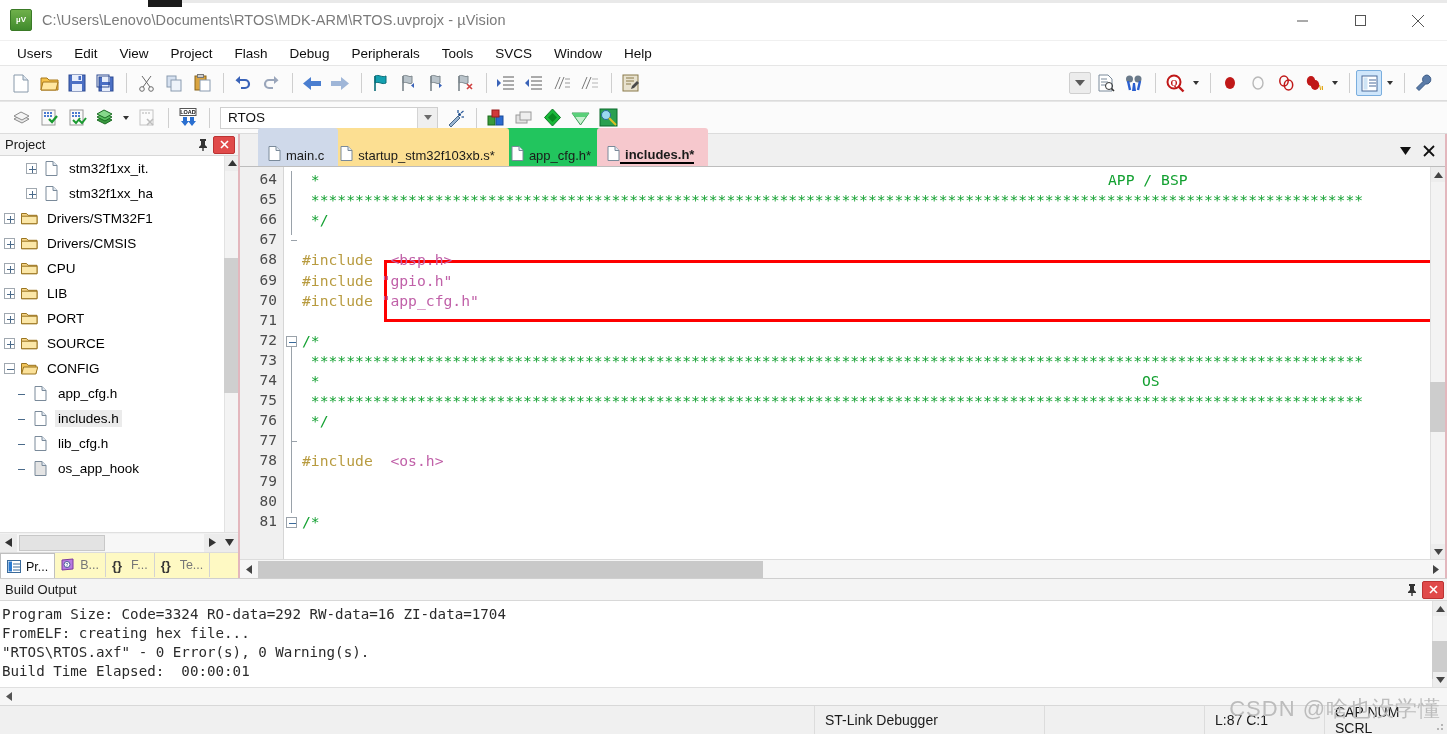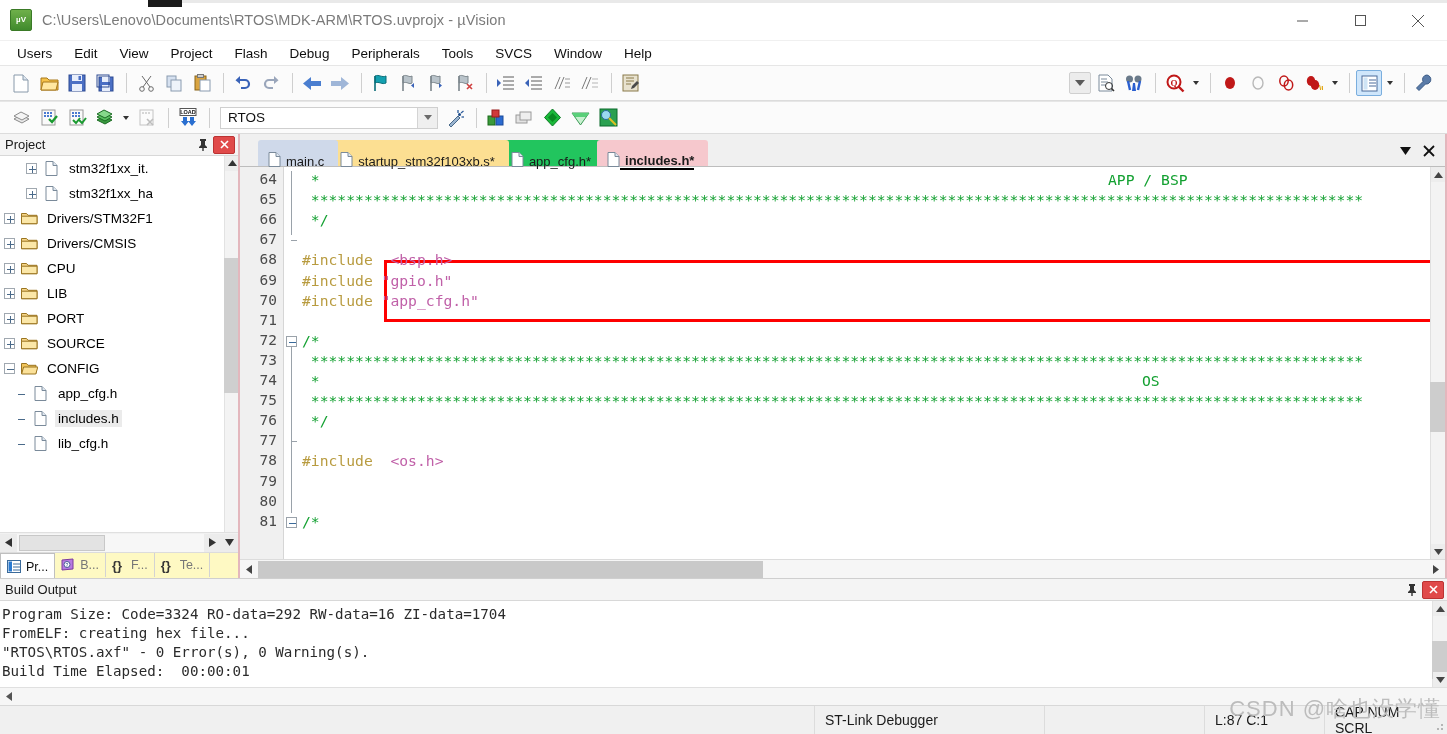--- a/index.html
+++ b/index.html
@@ -96,21 +96,21 @@
   .hs-thumb { position:absolute; left:2px; top:1px; height:16px; width:86px; background:#e3e3e3; border:1px solid #c8c8c8;}
   .tree-tabs { height: 26px; min-height:26px; display: flex; align-items: flex-start; background: #fef9c3; border-top:1px solid #dcdcdc; }
   .tree-tab { display:flex; align-items:center; height:24px; padding: 0 6px; font-size:12.5px; color:#777; border-right:1px solid #d3d3d3; }
   .tree-tab.active { background:#ffffff; color:#111; border:1px solid #bfbfbf; border-bottom:none; height:26px; }
   .tt-ic { width:15px; height:14px; margin-right:4px; display:inline-block;}
 
   
   .edwrap { flex:1; display:flex; flex-direction:column; min-height:0; border-left:2px solid #e3b7bd; border-right:2px solid #e3b7bd;}
   .edtabs { height: 32px; min-height:32px; display: flex; align-items: flex-end; background: #f0f0f0; position:relative; padding-left:18px;}
   .edtab {
-    height: 26px; display: flex; align-items: center; padding: 16px 14px 0 10px; font-size: 13px;
+    height: 38px; display: flex; align-items: center; padding: 16px 14px 0 10px; font-size: 13px;
     margin-right: -8px; position: relative; color: #1a1a1a;
     border-top-left-radius: 3px; border-top-right-radius:3px;
   }
   .edtab .tx { padding-left: 5px; }
   .edtab.c1 { background: #cfd9ea; }
   .edtab.c2 { background: #fcdf92; }
   .edtab.c3 { background: #22c55e; }
   .edtab.c4 { background: #f6c8cd; }
   .edtab.active .tx { border-bottom: 2px solid #000; font-weight:600; }
   .tabdoc { width: 13px; height: 15px; }
@@ -670,20 +670,29 @@
               <span class="tlabel">includes.h</span>
             </div>
             <div class="trow">
               <span class="guide"></span>
               <span class="expander none"></span>
               <span class="ficon"><svg width="17" height="15" viewBox="0 0 17 15">
                   <path d="M3 0.5h7l4 4v10H3z" fill="#ffffff" stroke="#7a8a9a"></path>
                   <path d="M10 0.5v4h4" fill="#dfe7f0" stroke="#7a8a9a"></path>
                 </svg></span>
               <span class="tlabel">lib_cfg.h</span>
+            </div>
+            <div class="trow">
+              <span class="guide"></span>
+              <span class="expander none"></span>
+              <span class="ficon"><svg width="17" height="15" viewBox="0 0 17 15">
+                  <path d="M3 0.5h7l4 4v10H3z" fill="#e4e4e4" stroke="#7a8a9a"></path>
+                  <path d="M10 0.5v4h4" fill="#dfe7f0" stroke="#7a8a9a"></path>
+                </svg></span>
+              <span class="tlabel">os_app_hook</span>
             </div>
           </div>
         <div class="tree-vscroll">
           <div class="sc-arrow">
             <svg width="9" height="7" viewBox="0 0 9 7">
                 <path d="M4.5 0L9 6H0z" fill="#333"></path>
               </svg>
           </div>
           <div class="tree-thumb" style="top:102px;height:135px;"></div>
         </div>

